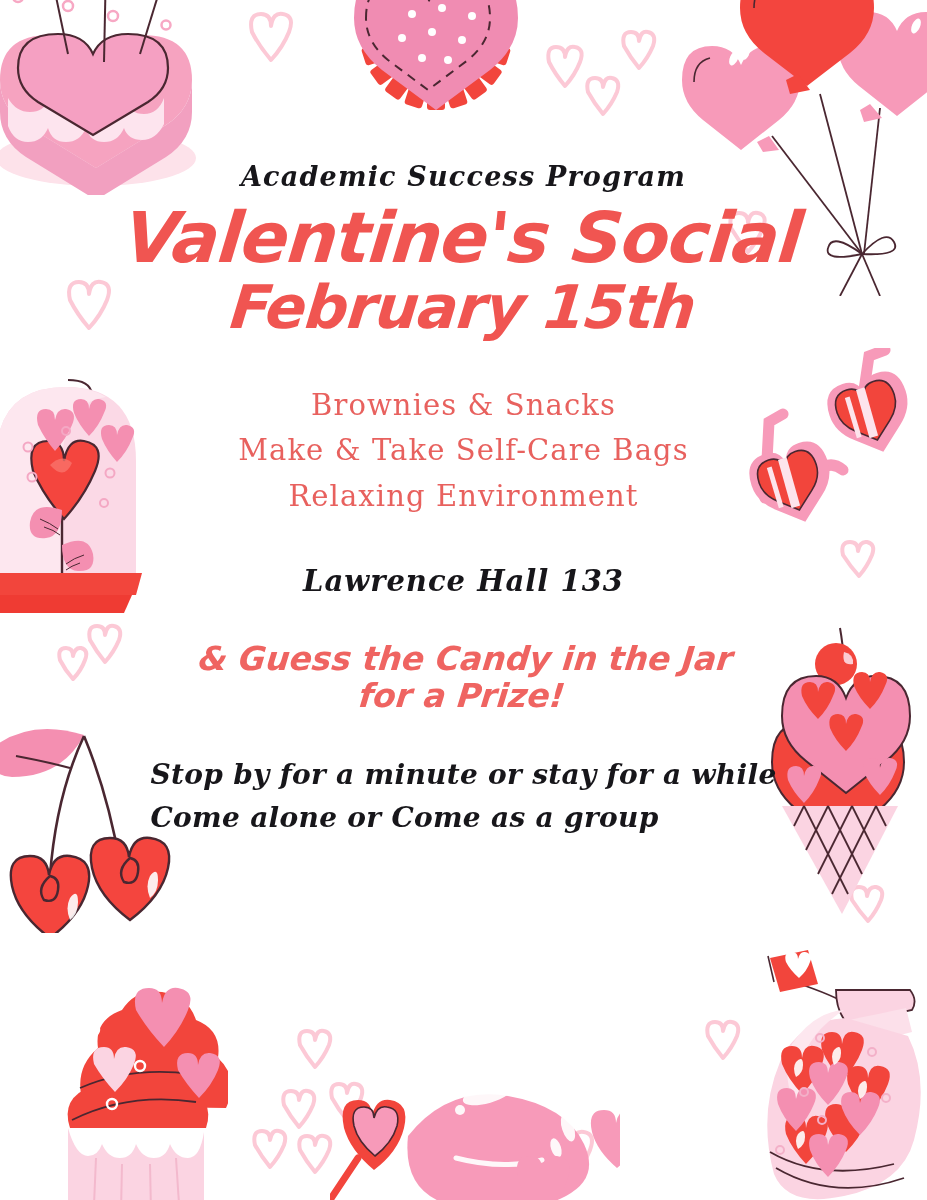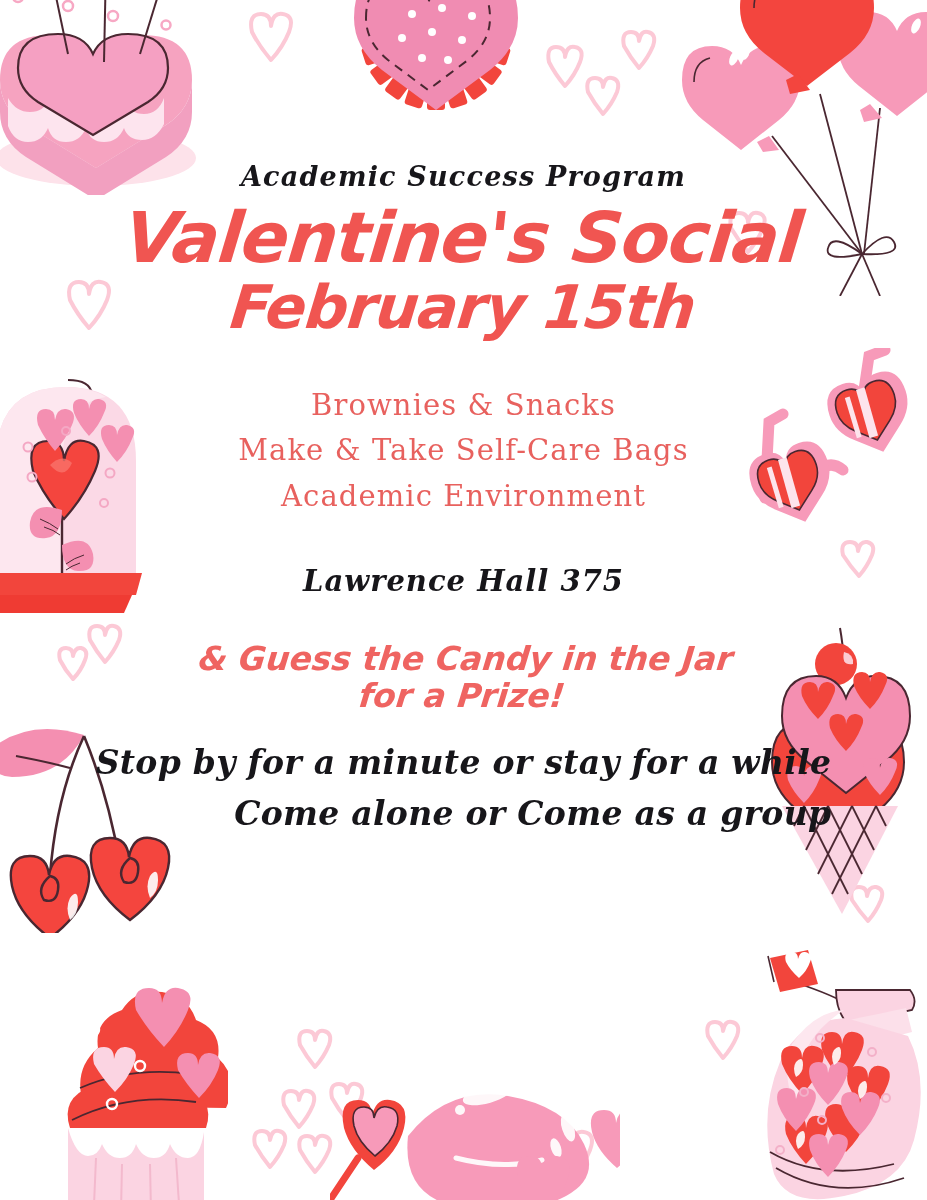--- a/index.html
+++ b/index.html
@@ -63,25 +63,25 @@
   .prize{
     margin-top:36px;
     font-family:"DejaVu Sans", sans-serif;
     font-style:italic;font-weight:700;
     font-size:33px;line-height:1.12;
     color:#ef6461;text-align:center;
     letter-spacing:0px;
     transform:skewX(-6deg);
   }
   .closing{
-    margin-top:22px;
+    margin-top:38px;
     font-family:"DejaVu Serif", serif;
     font-weight:700;font-style:italic;
-    font-size:33px;line-height:1.55;
-    color:#17161a;text-align:right;letter-spacing:0.3px;
+    font-size:28px;line-height:1.55;
+    color:#17161a;text-align:left;letter-spacing:0.3px;
   }
 </style>
 </head>
 <body>
 
 <div class="flyer">
 
   <svg class="deco" style="left:0;top:0;" width="927" height="1200" viewBox="0 0 927 1200" fill="none">
     <g stroke="#fcc9d6" stroke-width="4" fill="none" stroke-linecap="round" stroke-linejoin="round">
       <path d="M70 300 q-4-18 9-18 q10 0 10 12 q2-14 12-12 q12 2 6 18 q-6 15-18 28 q-12-14-19-28z"></path>
@@ -421,25 +421,25 @@
 
     <div class="org">Academic Success Program</div>
 
     <div class="script-main">Valentine's Social</div>
 
     <div class="script-sub">February 15th</div>
 
     <div class="activities">
       <div>Brownies &amp; Snacks</div>
       <div>Make &amp; Take Self-Care Bags</div>
-      <div>Academic Environment</div>
+      <div>Relaxing Environment</div>
     </div>
 
     <div class="venue">
-      <div>Lawrence Hall 375</div>
+      <div>Lawrence Hall 133</div>
     </div>
 
     <div class="prize">
       <div>&amp; Guess the Candy in the Jar</div>
       <div>for a Prize!</div>
     </div>
 
     <div class="closing">
       <div>Stop by for a minute or stay for a while</div>
       <div>Come alone or Come as a group</div>

